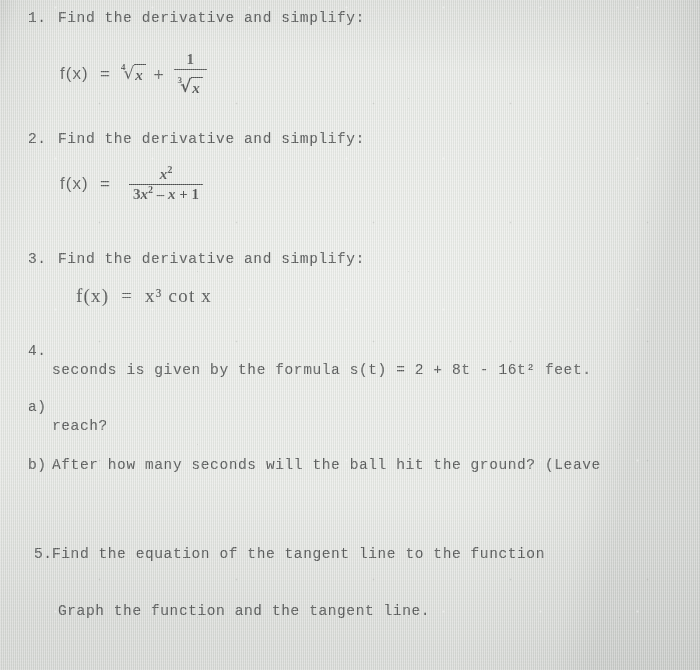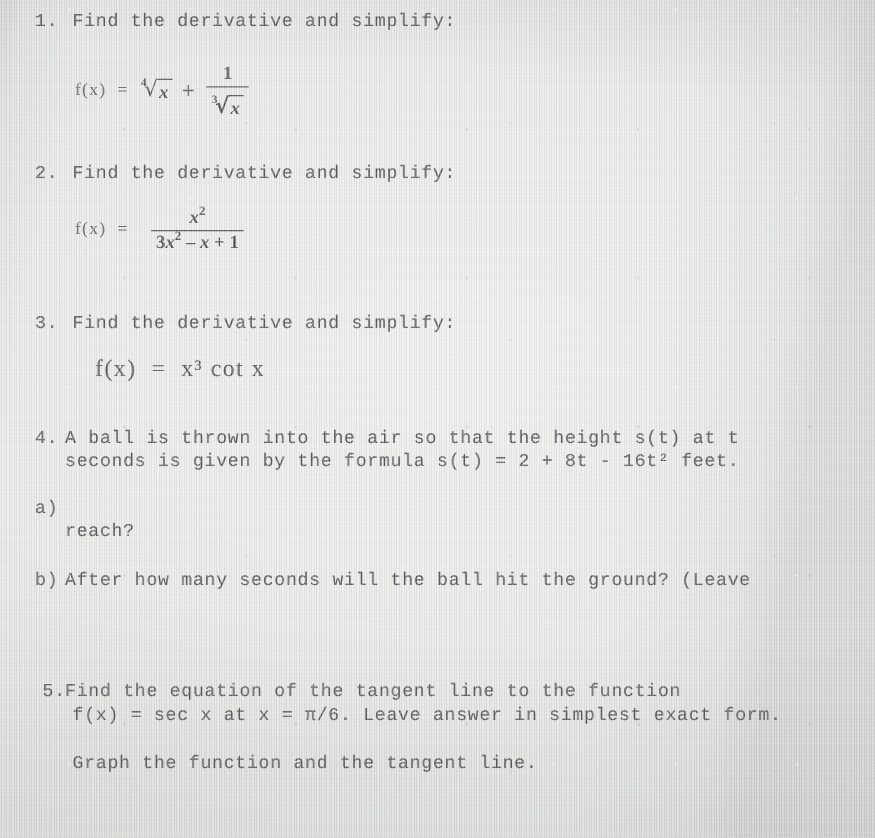--- a/index.html
+++ b/index.html
@@ -106,22 +106,22 @@
 
   
   .math-row {
     position: absolute;
     display: flex;
     align-items: center;
     color: #2f3131;
     font-family: "Liberation Serif", "DejaVu Serif", serif;
   }
   .lhs {
-    font-family: Liberation Serif, serif;
-    font-size: 14px;
+    font-family: Liberation Sans, sans-serif;
+    font-size: 17px;
     letter-spacing: 1px;
     color: #3b3d3d;
     white-space: pre;
   }
 
   
   .radical {
     display: inline-flex;
     align-items: flex-start;
     position: relative;
@@ -233,28 +233,26 @@
         <span class="bar"></span>
         <span class="den"><span>3</span><span class="it">x</span><span class="sup-up">2</span><span> – </span><span class="it">x</span><span> + </span><span>1</span></span>
       </span>
     </div>
 
     <div class="line" style="left:28px; top:249px;">3.</div>
     <div class="line" style="left:58px; top:249px;">Find the derivative and simplify:</div>
     <div class="eq-mono" style="left:76px; top:285px;">f(x)  =  x³ cot x</div>
 
     <div class="line" style="left:28px; top:341px;">4.</div>
-    <div class="line" style="left:52px; top:341px;">A ball is thrown into the air so that the height s(t) at t</div>
     <div class="line" style="left:52px; top:360px;">seconds is given by the formula s(t) = 2 + 8t - 16t² feet.</div>
 
     <div class="line" style="left:28px; top:397px;">a)</div>
     <div class="line" style="left:52px; top:416px;">reach?</div>
 
     <div class="line" style="left:28px; top:455px;">b)</div>
     <div class="line" style="left:52px; top:455px;text-align:center;">After how many seconds will the ball hit the ground? (Leave</div>
 
     <div class="line" style="left:34px; top:544px;">5.</div>
     <div class="line" style="left:52px; top:544px;">Find the equation of the tangent line to the function</div>
-    <div class="line" style="left:58px; top:563px;">f(x) = sec x at x = π/6. Leave answer in simplest exact form.</div>
     <div class="line" style="left:58px; top:601px;">Graph the function and the tangent line.</div>
 
   </div>
 </div>
 
 </body></html>

